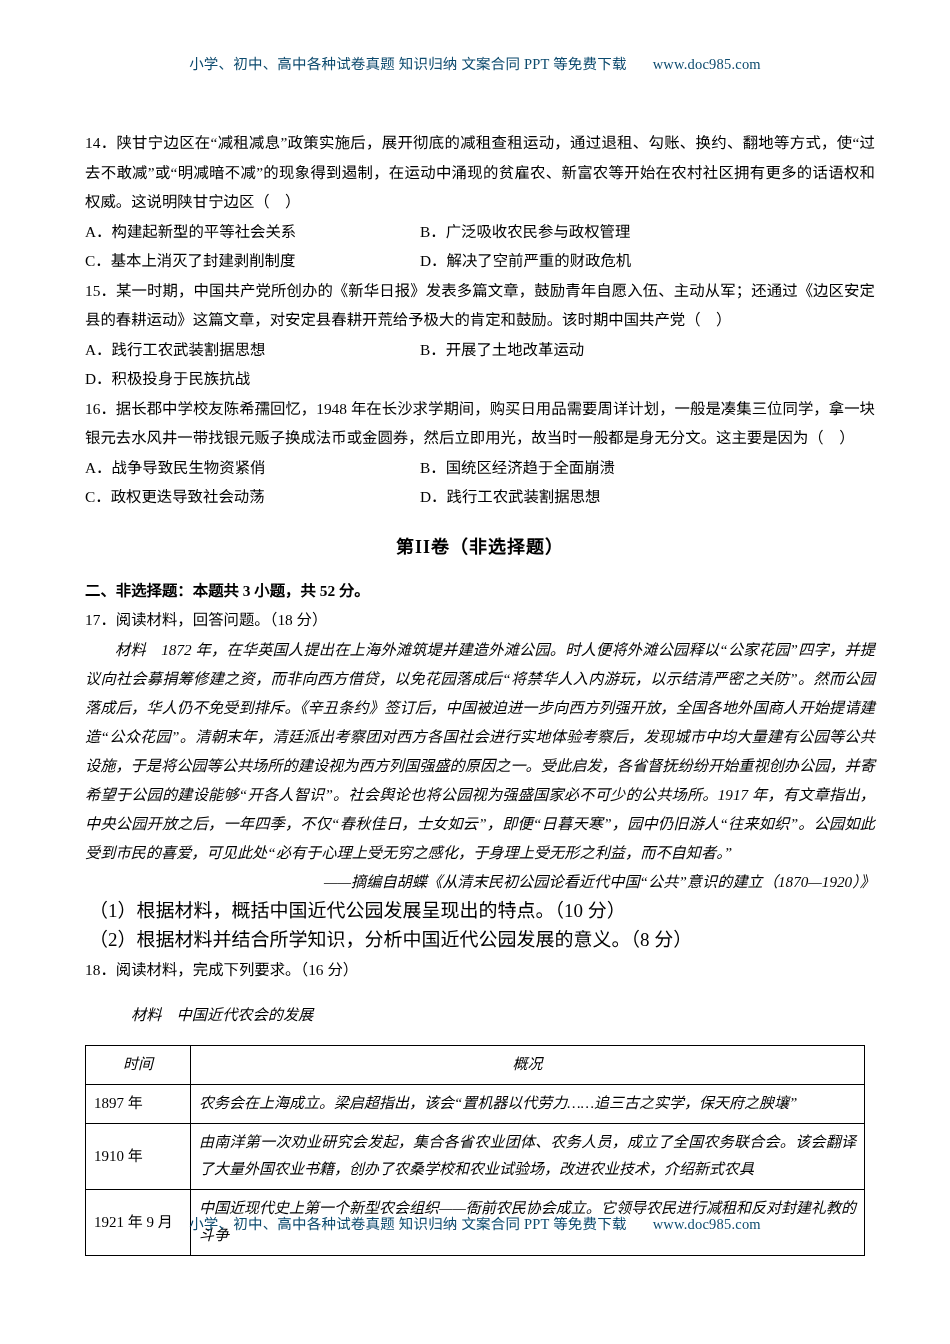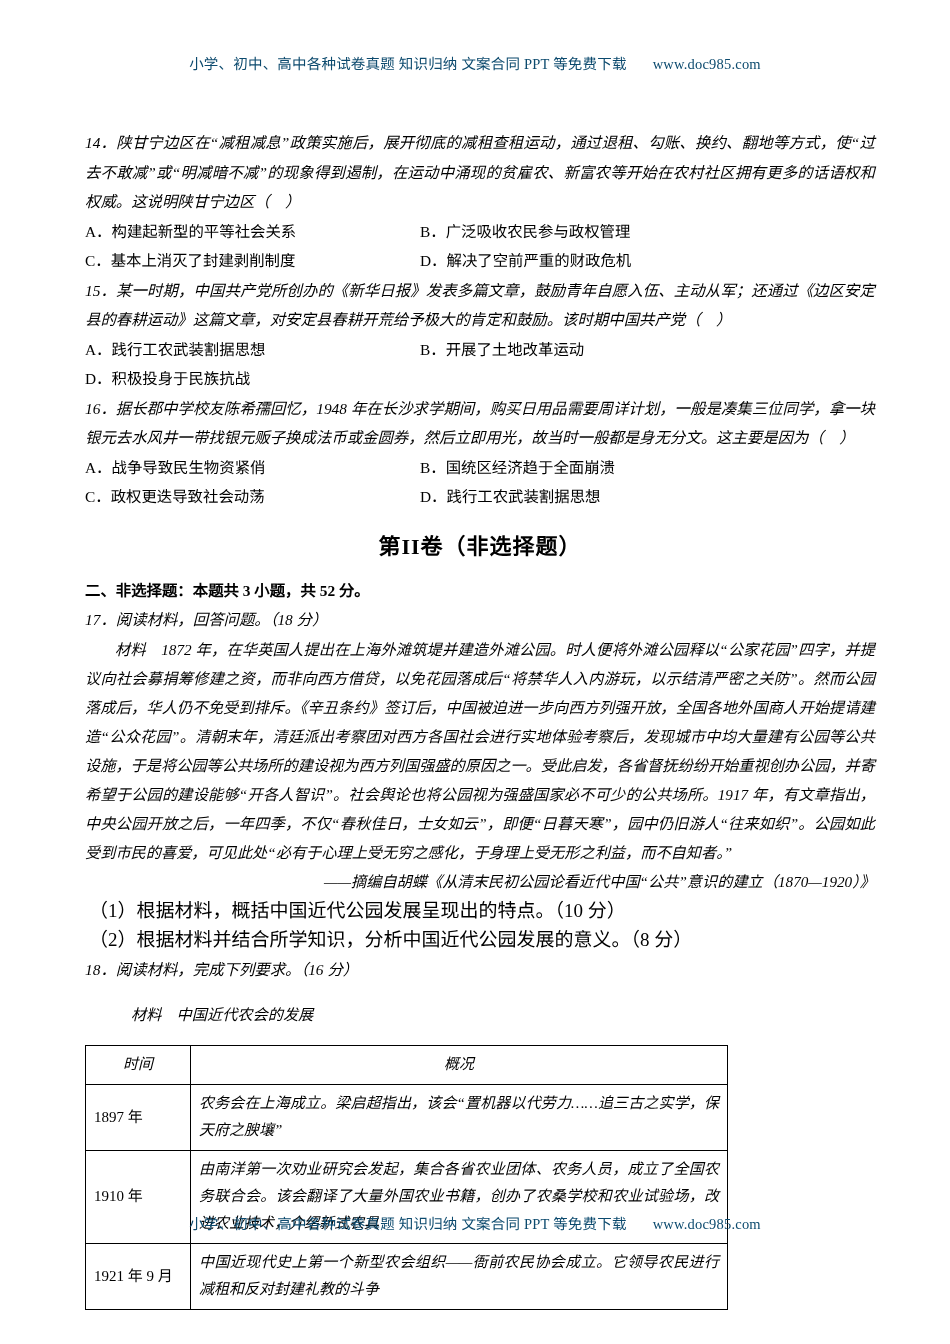--- a/index.html
+++ b/index.html
@@ -51,36 +51,35 @@
     top: 0;
     width: 790px;
   }
 
   p.q {
     margin: 0;
     font-size: 15.4px;
     line-height: 29.5px;
     text-align: justify;
     text-justify: inter-ideograph;
-    font-style: italic;
   }
 
   .opts {
     display: flex;
     width: 100%;
     font-size: 15.4px;
     line-height: 29.5px;
   }
   .opts .col-a { width: 335px; flex: 0 0 335px; }
   .opts .col-b { flex: 1 1 auto; }
 
   
   .vol-title {
     text-align: center;
-    font-size: 22px;
+    font-size: 18px;
     font-weight: bold;
     line-height: 46px;
     margin: 12px 0 6px 0;
     letter-spacing: 1px;
   }
   .section-head {
     font-size: 15.4px;
     font-weight: bold;
     line-height: 29.5px;
     margin: 0;
@@ -116,21 +115,21 @@
     font-style: italic;
     font-size: 15.2px;
     line-height: 29px;
     margin: 16px;
     padding-left: 30px;
   }
 
   
   table.data {
     border-collapse: collapse;
-    width: 643px;
+    width: 780px;
     table-layout: fixed;
     font-style: italic;
     font-family: "Liberation Serif", "DejaVu Serif", serif;
   }
   table.data td, table.data th {
     border: 1.1px solid #000;
     padding: 5px 8px 6px 8px;
     font-size: 15px;
     line-height: 27px;
     vertical-align: middle;

